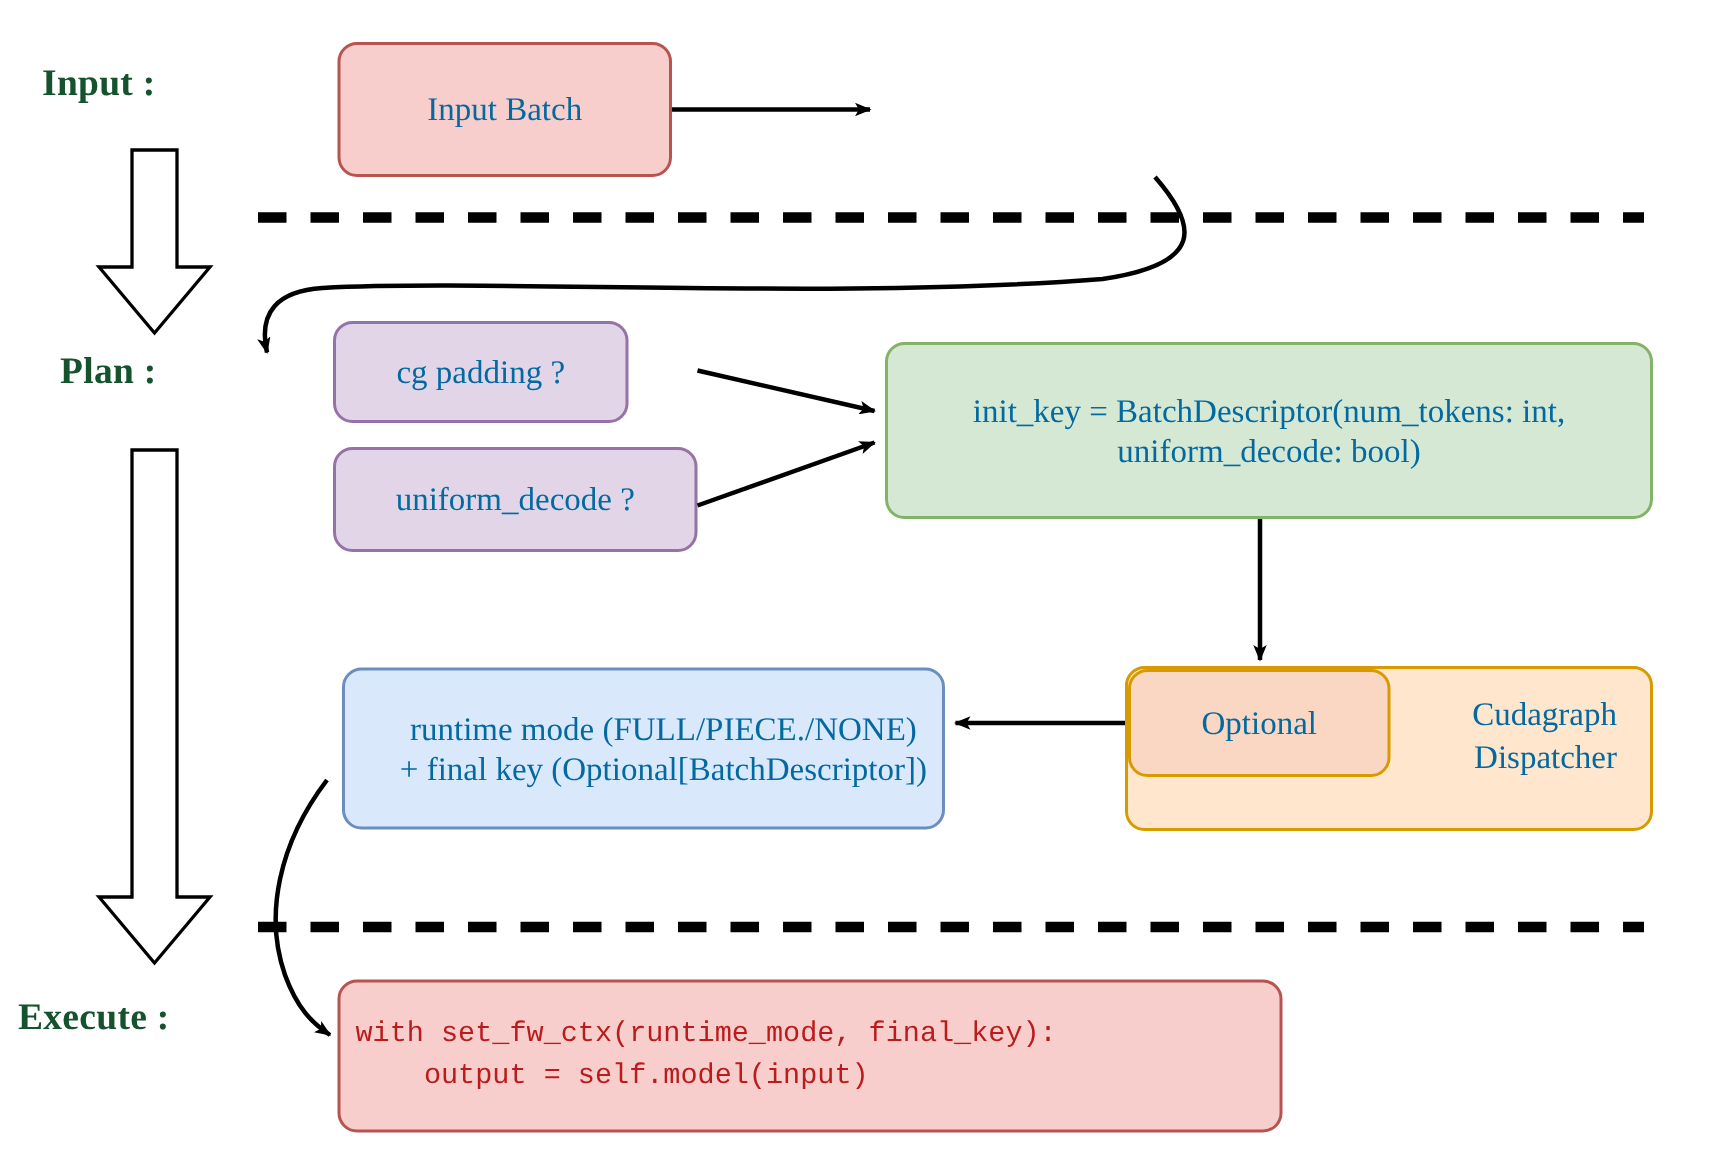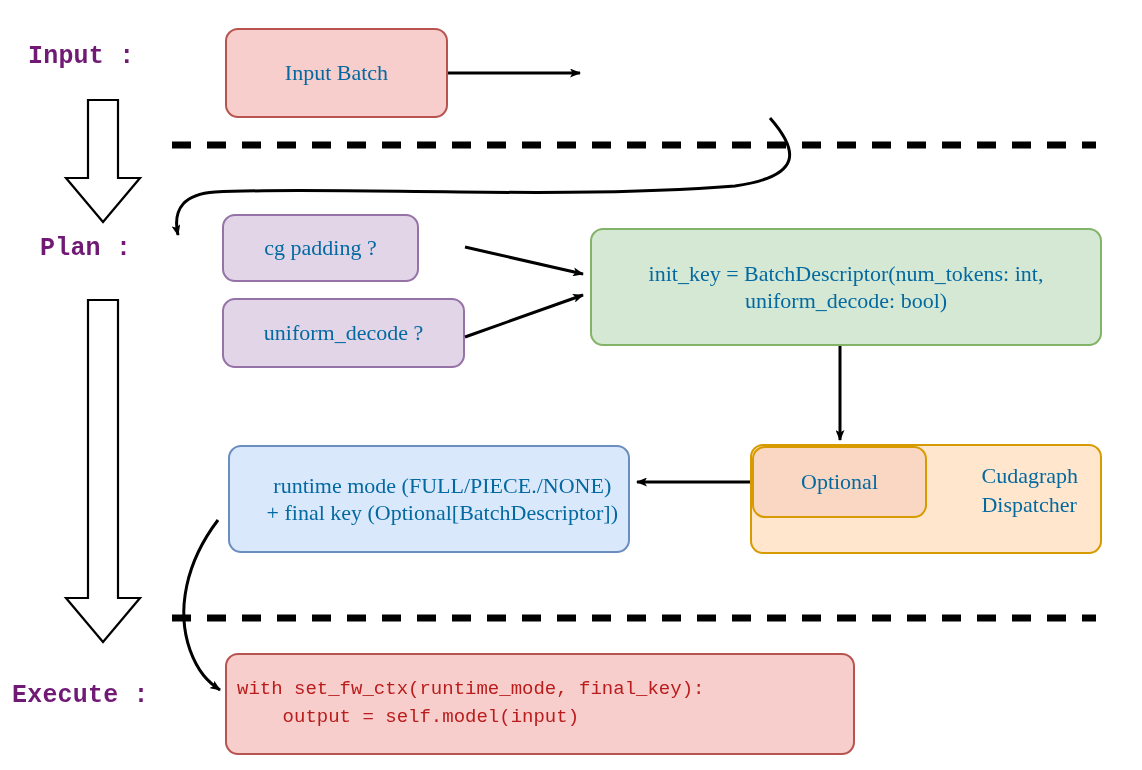--- a/index.html
+++ b/index.html
@@ -18,24 +18,24 @@
   svg.layer {
     position: absolute;
     left: 0;
     top: 0;
     width: 1142px;
     height: 770px;
     pointer-events: none;
   }
   .stage-label {
     position: absolute;
-    font-family: Liberation Mono, monospace;
+    font-family: Liberation Serif, serif;
     font-weight: bold;
     font-size: 25px;
-    color: #701a75;
+    color: #14532d;
     white-space: nowrap;
     letter-spacing: 0.2px;
     text-align: right;
   }
   .node {
     position: absolute;
     box-sizing: border-box;
     border-radius: 13px;
     border-style: solid;
     border-width: 2px;
@@ -94,33 +94,33 @@
     padding-left: 10px;
     line-height: 1.45;
     text-align: left;
   }
   .node .two-line {
     display: block;
   }
   .cudagraph-title {
     font-size: 22px;
     line-height: 1.3;
-    text-align: left;
+    text-align: right;
   }
 </style>
 </head>
 <body>
 
 <div id="canvas">
 
   <div class="stage-label" style="left:28px; top:42px;">Input :</div>
 
   <div class="stage-label" style="left:40px; top:234px;">Plan :</div>
 
-  <div class="stage-label" style="left:12px; top:665px;margin-top:16px;">Execute :</div>
+  <div class="stage-label" style="left:12px; top:665px;">Execute :</div>
 
   <div class="node red" style="left:225px; top:28px; width:223px; height:90px;">
     <span>Input Batch</span>
   </div>
 
 
   <div class="node purple" style="left:222px; top:214px; width:197px; height:68px;">
     <span>cg padding ?</span>
   </div>
 

